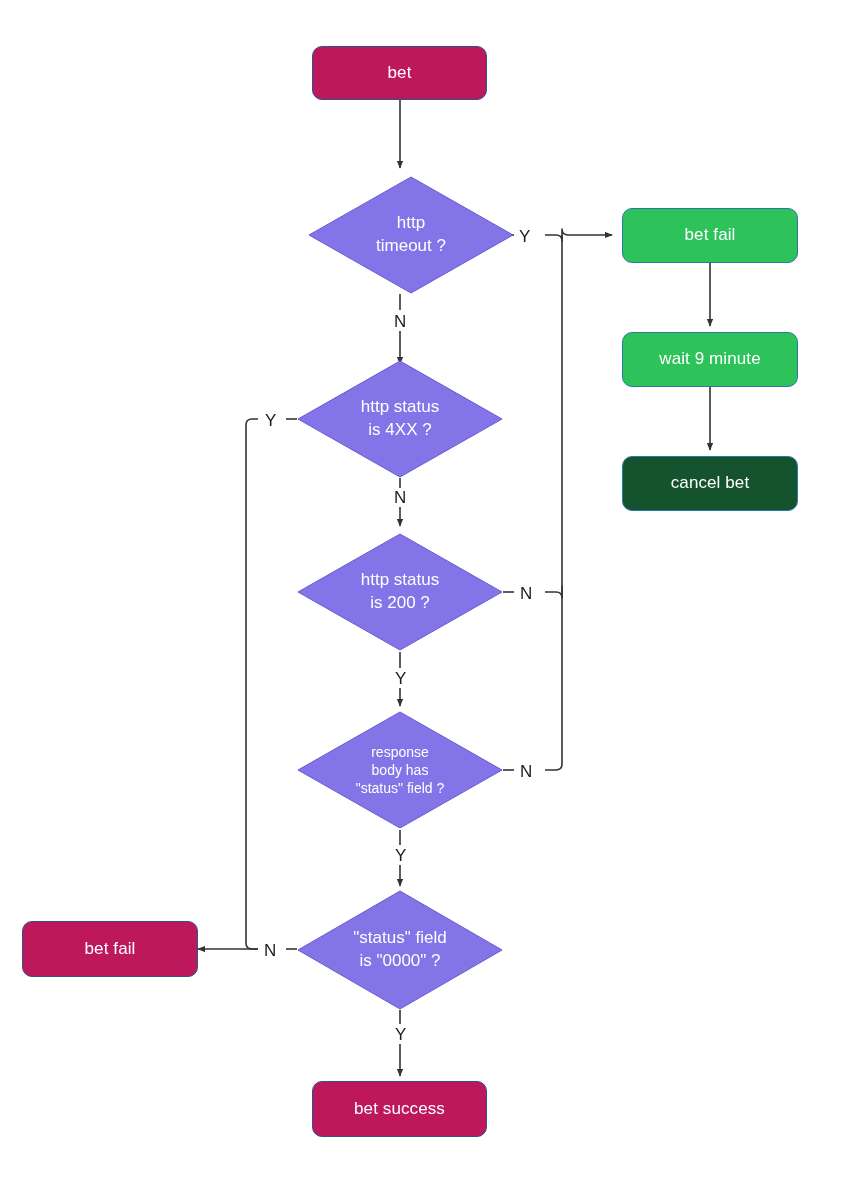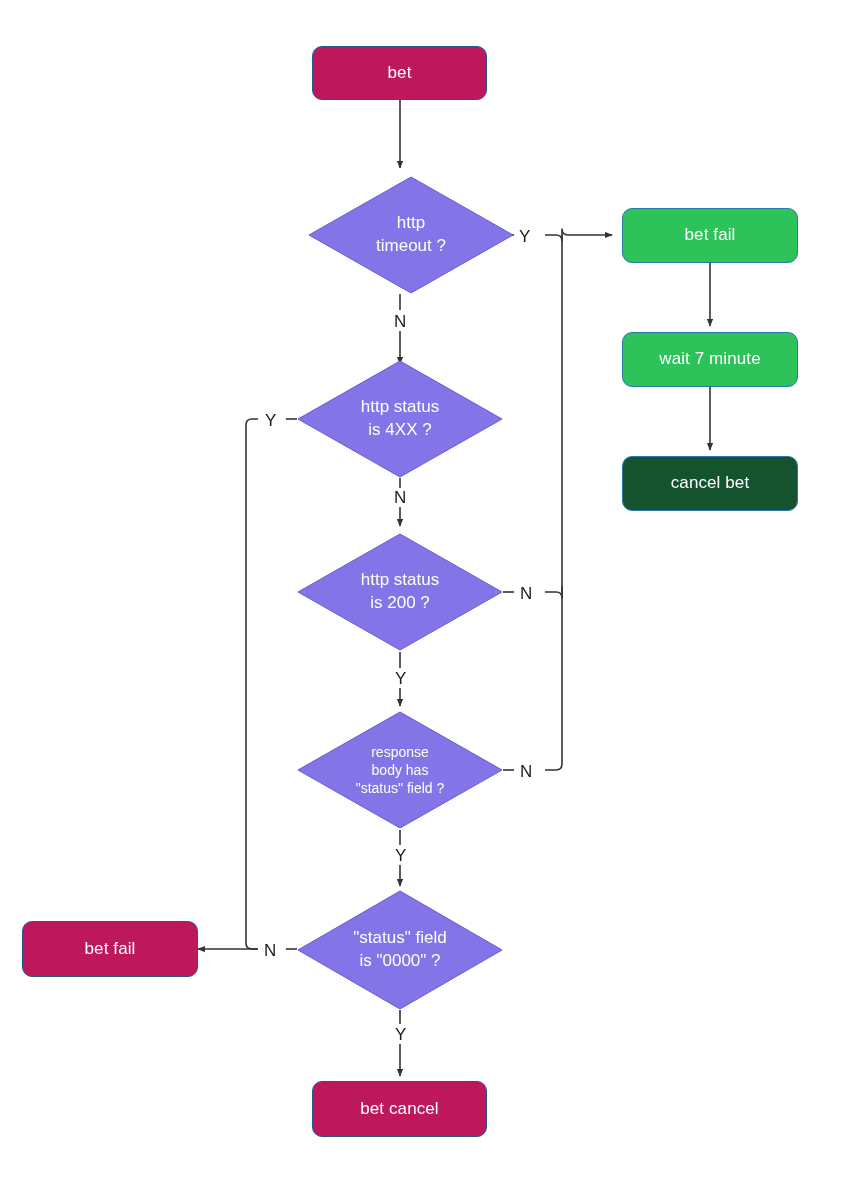--- a/index.html
+++ b/index.html
@@ -222,28 +222,28 @@
     </svg>
     <div class="dlabel">"status" field
 is "0000" ?</div>
   </div>
 
   <div class="node-box green" style="left:622px; top:208px; width:176px; height:55px;">
     <span>bet fail</span>
   </div>
 
   <div class="node-box green" style="left:622px; top:332px; width:176px; height:55px;">
-    <span>wait 7 minute</span>
+    <span>wait 9 minute</span>
   </div>
 
   <div class="node-box dgreen" style="left:622px; top:456px; width:176px; height:55px;">
     <span>cancel bet</span>
   </div>
 
   <div class="node-box blue" style="left:22px; top:921px; width:176px; height:56px;">
     <span>bet fail</span>
   </div>
 
   <div class="node-box blue" style="left:312px; top:1081px; width:175px; height:56px;">
-    <span>bet cancel</span>
+    <span>bet success</span>
   </div>
 
 </div>
 
 </body></html>

